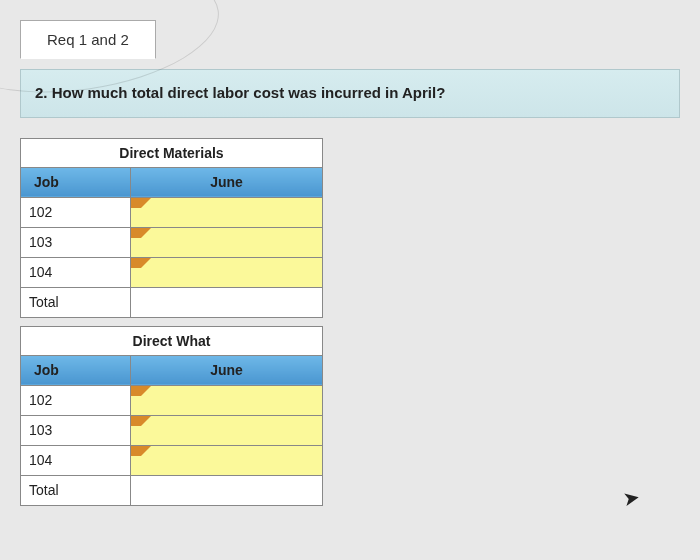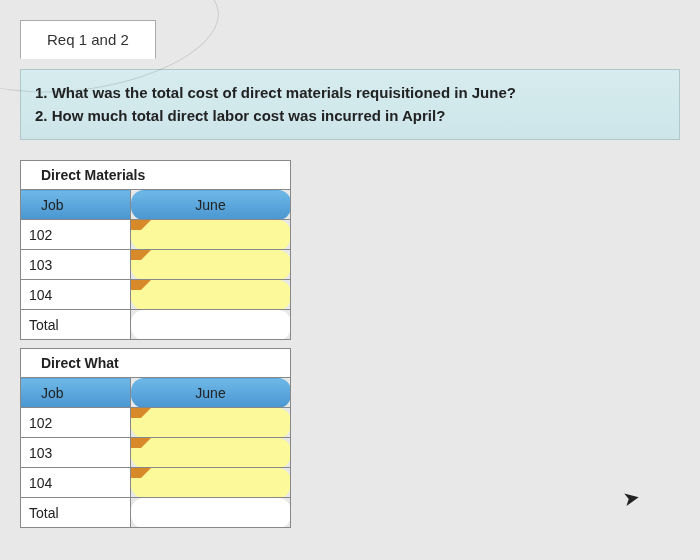--- a/index.html
+++ b/index.html
@@ -58,35 +58,35 @@
       margin-bottom: 8px;
     }
     .wtable td, .wtable th {
       border: 1px solid #888;
       font-size: 14px;
       color: #222;
       text-align: left;
     }
     .title-row td {
       background: #fff;
-      text-align: left;
+      text-align: center;
       font-weight: bold;
-      padding: 6px 20px;
+      padding: 6px 7px;
       height: 28px;
     }
     .hdr-cell {
       background: linear-gradient(to bottom, #6eb8e8, #4a96d0);
       color: #1a1a1a;
-      font-weight: normal;
-      padding: 6px 20px;
+      font-weight: bold;
+      padding: 6px 13px;
       height: 30px;
     }
     .hdr-cell.center { text-align: center; }
     .col-job { width: 110px; }
-    .col-val { width: 160px; border-radius: 13px; }
+    .col-val { width: 192px; }
     .data-cell {
       background: #fff;
       padding: 6px 8px;
       height: 30px;
     }
     .input-cell {
       background: #fbf99a;
       padding: 0;
       height: 30px;
       position: relative;
@@ -126,21 +126,20 @@
 <body>
 
 <div class="page">
   <div class="shadow-curve"></div>
 
   <div class="tabs">
     <div class="tab active">Req 1 and 2</div>
   </div>
 
   <div class="question-block">
-    <div>1. What was the total cost of direct materials requisitioned in June?</div>
     <div>2. How much total direct labor cost was incurred in April?</div>
   </div>
 
   <div class="worksheet">
 
     <table class="wtable">
       <tbody>
           <tr class="title-row">
         <td colspan="2">Direct Materials</td>
       </tr>

